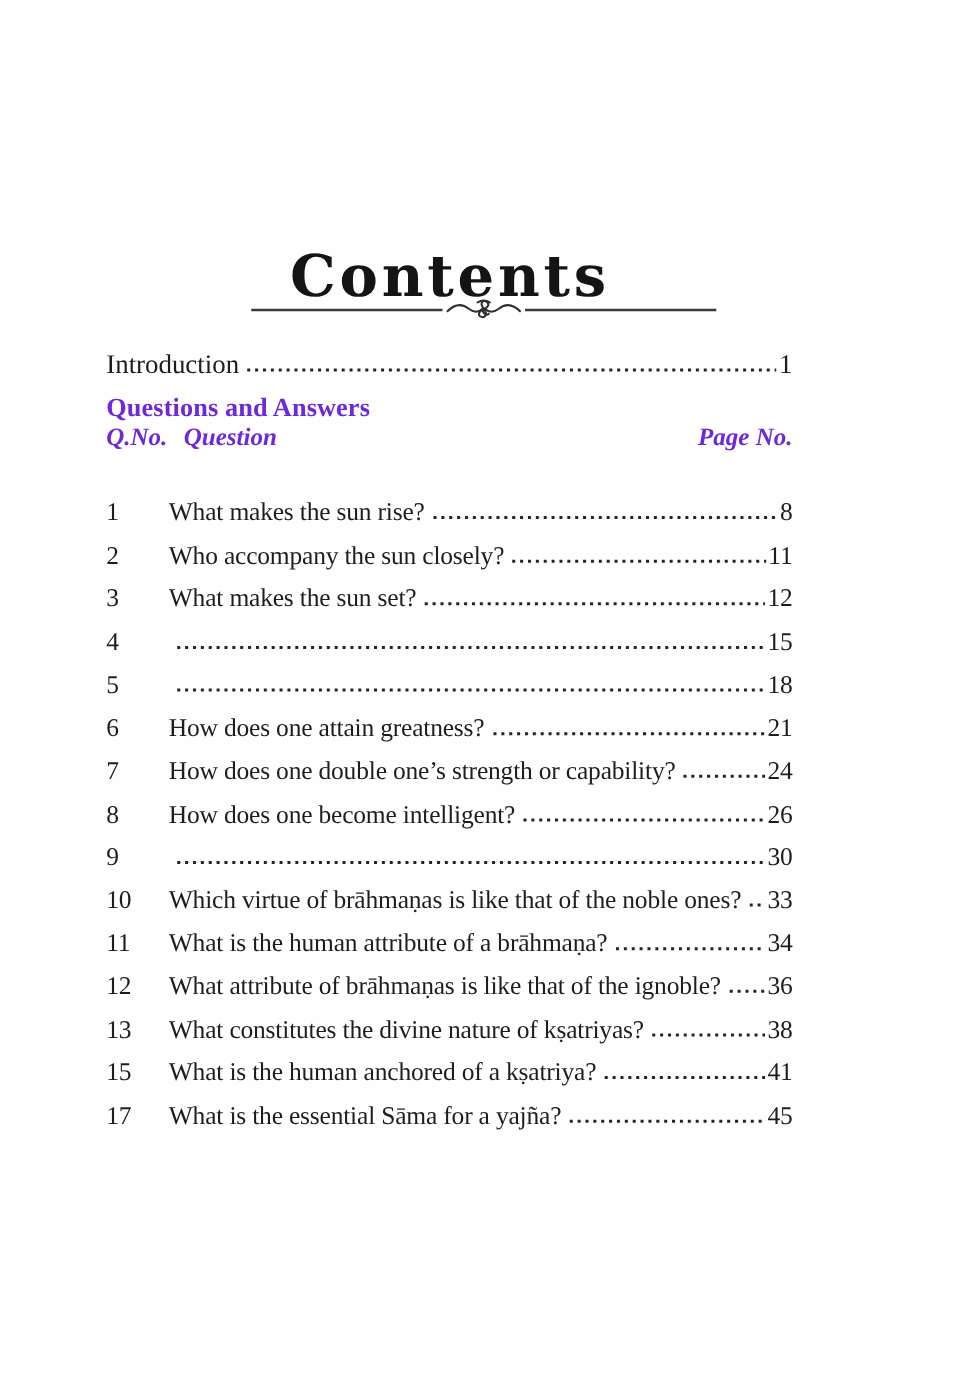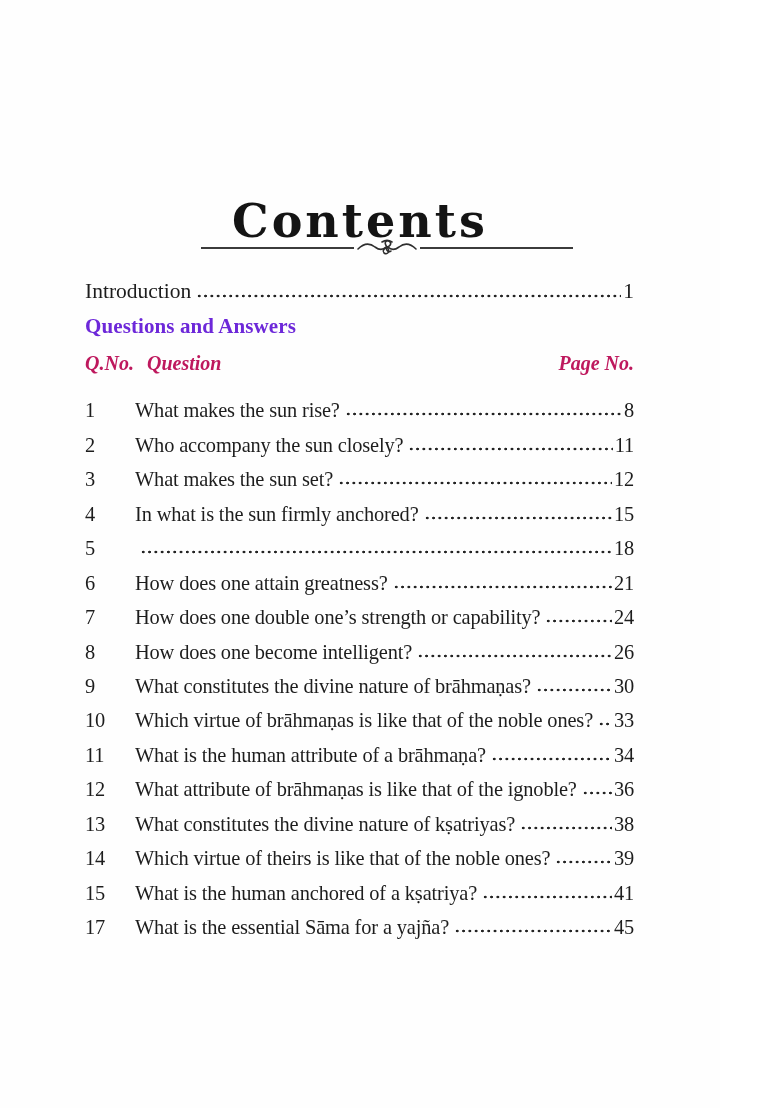--- a/index.html
+++ b/index.html
@@ -34,22 +34,22 @@
   .pg{flex:0 0 auto;}
   .q{flex:0 1 auto;min-width:0;white-space:nowrap;overflow:hidden;}
 
   #intro-row{top:279px;font-size:21.5px;}
 
   #section-heading{
     top:314px;font-weight:bold;font-size:21px;letter-spacing:0.1px;color:#6d28d9;
   }
 
   #col-header{
-    top:352px;display:flex;justify-content:space-between;
-    font-weight:bold;font-style:italic;font-size:20px;color:#be185d;
+    top:339px;display:flex;justify-content:space-between;
+    font-weight:bold;font-style:italic;font-size:20px;color:#6d28d9;
   }
   #col-header .qno{display:inline-block;width:62px;}
 
   
   #entries{top:388px;}
   .entry{height:34.45px;display:flex;align-items:flex-end;font-size:20.4px;letter-spacing:-0.15px;}
   .num{flex:0 0 50px;}
 </style>
 </head>
 <body>
@@ -99,21 +99,20 @@
     <span class="pg">11</span>
   </div>
       <div class="entry toc-row">
     <span class="num">3</span>
     <span class="q">What makes the sun set?</span>
     <span class="leader"></span>
     <span class="pg">12</span>
   </div>
       <div class="entry toc-row">
     <span class="num">4</span>
-    <span class="q">In what is the sun firmly anchored?</span>
     <span class="leader"></span>
     <span class="pg">15</span>
   </div>
       <div class="entry toc-row">
     <span class="num">5</span>
     <span class="leader"></span>
     <span class="pg">18</span>
   </div>
       <div class="entry toc-row">
     <span class="num">6</span>
@@ -128,21 +127,20 @@
     <span class="pg">24</span>
   </div>
       <div class="entry toc-row">
     <span class="num">8</span>
     <span class="q">How does one become intelligent?</span>
     <span class="leader"></span>
     <span class="pg">26</span>
   </div>
       <div class="entry toc-row">
     <span class="num">9</span>
-    <span class="q">What constitutes the divine nature of brāhmaṇas?</span>
     <span class="leader"></span>
     <span class="pg">30</span>
   </div>
       <div class="entry toc-row">
     <span class="num">10</span>
     <span class="q">Which virtue of brāhmaṇas is like that of the noble ones?</span>
     <span class="leader"></span>
     <span class="pg">33</span>
   </div>
       <div class="entry toc-row">
@@ -157,26 +155,20 @@
     <span class="leader"></span>
     <span class="pg">36</span>
   </div>
       <div class="entry toc-row">
     <span class="num">13</span>
     <span class="q">What constitutes the divine nature of kṣatriyas?</span>
     <span class="leader"></span>
     <span class="pg">38</span>
   </div>
       <div class="entry toc-row">
-    <span class="num">14</span>
-    <span class="q">Which virtue of theirs is like that of the noble ones?</span>
-    <span class="leader"></span>
-    <span class="pg">39</span>
-  </div>
-      <div class="entry toc-row">
     <span class="num">15</span>
     <span class="q">What is the human anchored of a kṣatriya?</span>
     <span class="leader"></span>
     <span class="pg">41</span>
   </div>
       <div class="entry toc-row">
     <span class="num">17</span>
     <span class="q">What is the essential Sāma for a yajña?</span>
     <span class="leader"></span>
     <span class="pg">45</span>

